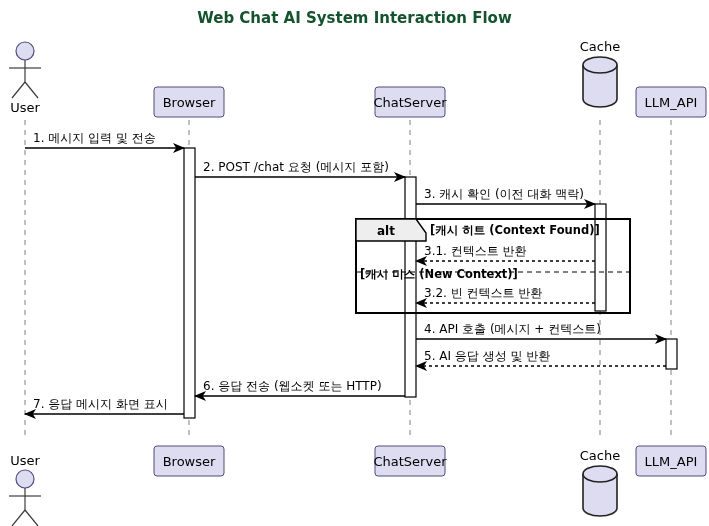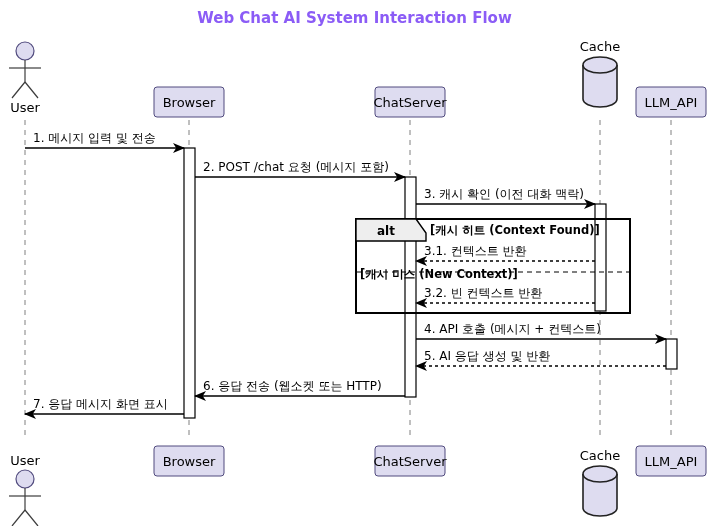--- a/index.html
+++ b/index.html
@@ -91,15 +91,15 @@
         <path d="M583,65 v34 a17,8 0 0 0 34,0 v-34" fill="#DEDCF0" stroke="#222" stroke-width="1.6"></path>
         <ellipse cx="600" cy="65" rx="17" ry="8" fill="#DEDCF0" stroke="#222" stroke-width="1.6"></ellipse>
         <text x="600" y="51" font-family="DejaVu Sans, Liberation Sans, sans-serif" font-size="13" font-weight="normal" text-anchor="middle" fill="#000">Cache</text>
         <path d="M583,474 v34 a17,8 0 0 0 34,0 v-34" fill="#DEDCF0" stroke="#222" stroke-width="1.6"></path>
         <ellipse cx="600" cy="474" rx="17" ry="8" fill="#DEDCF0" stroke="#222" stroke-width="1.6"></ellipse>
         <text x="600" y="460" font-family="DejaVu Sans, Liberation Sans, sans-serif" font-size="13" font-weight="normal" text-anchor="middle" fill="#000">Cache</text>
       </g>
   </svg>
 
   <div id="titleHost" style="position:absolute;left:0;top:8px;width:709px;text-align:center;">
-    <span class="lbl" style="font-size:15px;font-weight:bold;color:#8b5cf6;">Web Chat AI System Interaction Flow</span>
+    <span class="lbl" style="font-size:15px;font-weight:bold;color:#14532d;">Web Chat AI System Interaction Flow</span>
   </div>
 </div>
 
 </body></html>

